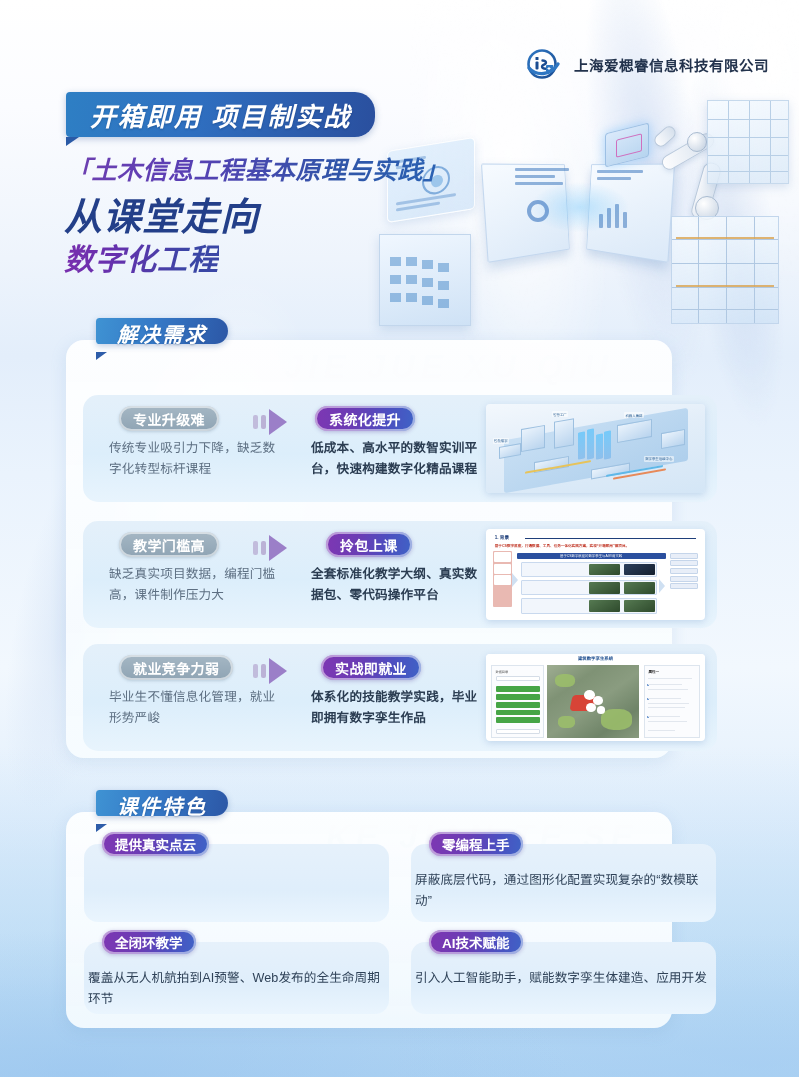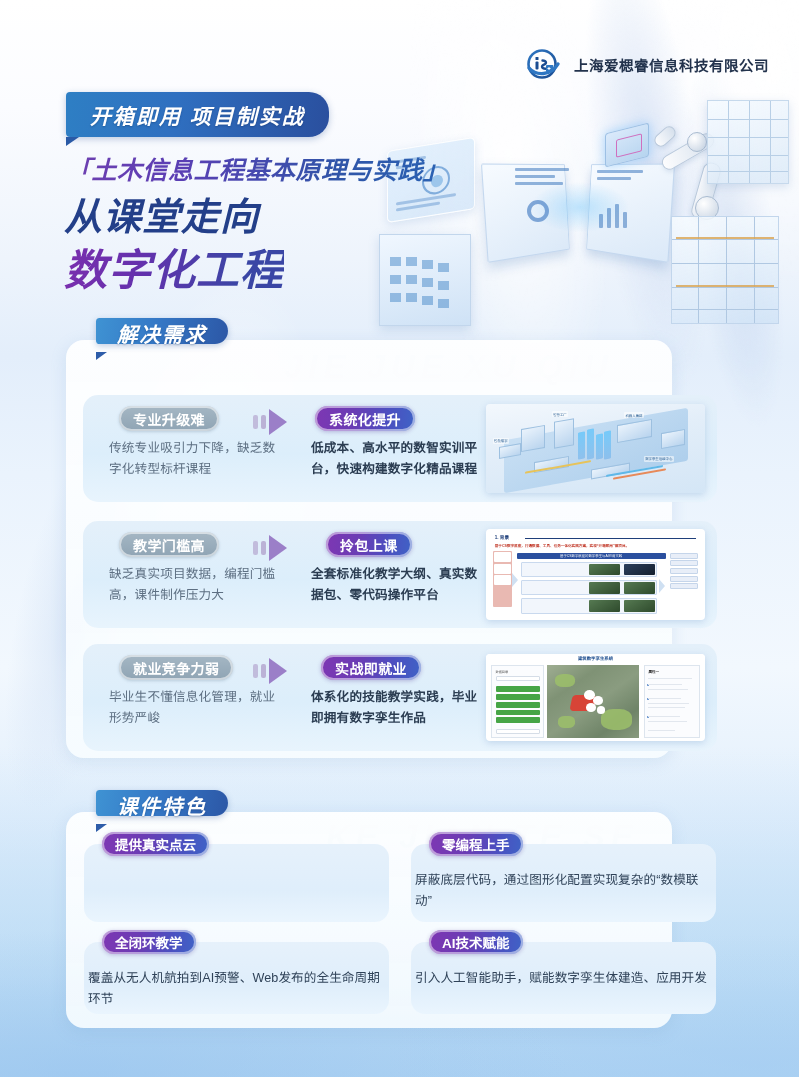--- a/index.html
+++ b/index.html
@@ -76,39 +76,39 @@
     border-radius:4px 20px 20px 4px;
     box-shadow:0 2px 7px rgba(33,72,140,.28);
   }
   .ribbon-tail{
     position:absolute; left:66px; top:51px;
     width:0;height:0;
     border-left:13px solid #2a5aa6;
     border-bottom:9px solid transparent;
   }
   .ribbon-text{
-    color:#fff; font-size:21px; font-weight:bold; font-style:italic;
+    color:#fff; font-size:26px; font-weight:bold; font-style:italic;
     letter-spacing:2px; white-space:nowrap;
     text-shadow:0 1px 2px rgba(10,40,90,.35);
   }
   .hero-sub{
     position:absolute; left:66px; top:64px;
     font-size:25px; font-weight:bold; font-style:italic; letter-spacing:.5px;
     white-space:nowrap;
     background:linear-gradient(92deg,#6f3fb0 0%,#5a3fb4 30%,#2f55a8 72%,#2a63b4 100%);
     -webkit-background-clip:text; background-clip:text; color:transparent;
   }
   .hero-line2{
     position:absolute; left:64px; top:100px;
     font-size:38px; font-weight:bold; font-style:italic; letter-spacing:1px;
     color:#233f89; white-space:nowrap;
   }
   .hero-line3{
     position:absolute; left:64px; top:149px;
-    font-size:43px; font-weight:bold; font-style:italic; letter-spacing:1px;
+    font-size:30px; font-weight:bold; font-style:italic; letter-spacing:1px;
     white-space:nowrap;
     background:linear-gradient(95deg,#7a2fae 0%,#6431ad 35%,#3a46a5 80%);
     -webkit-background-clip:text; background-clip:text; color:transparent;
   }
 
   
   .hero-art{ position:absolute; right:0; top:0; width:420px; height:250px; }
   .glass-panel{
     position:absolute; border-radius:5px;
     background:linear-gradient(150deg, rgba(222,238,252,.82), rgba(188,216,244,.5));

